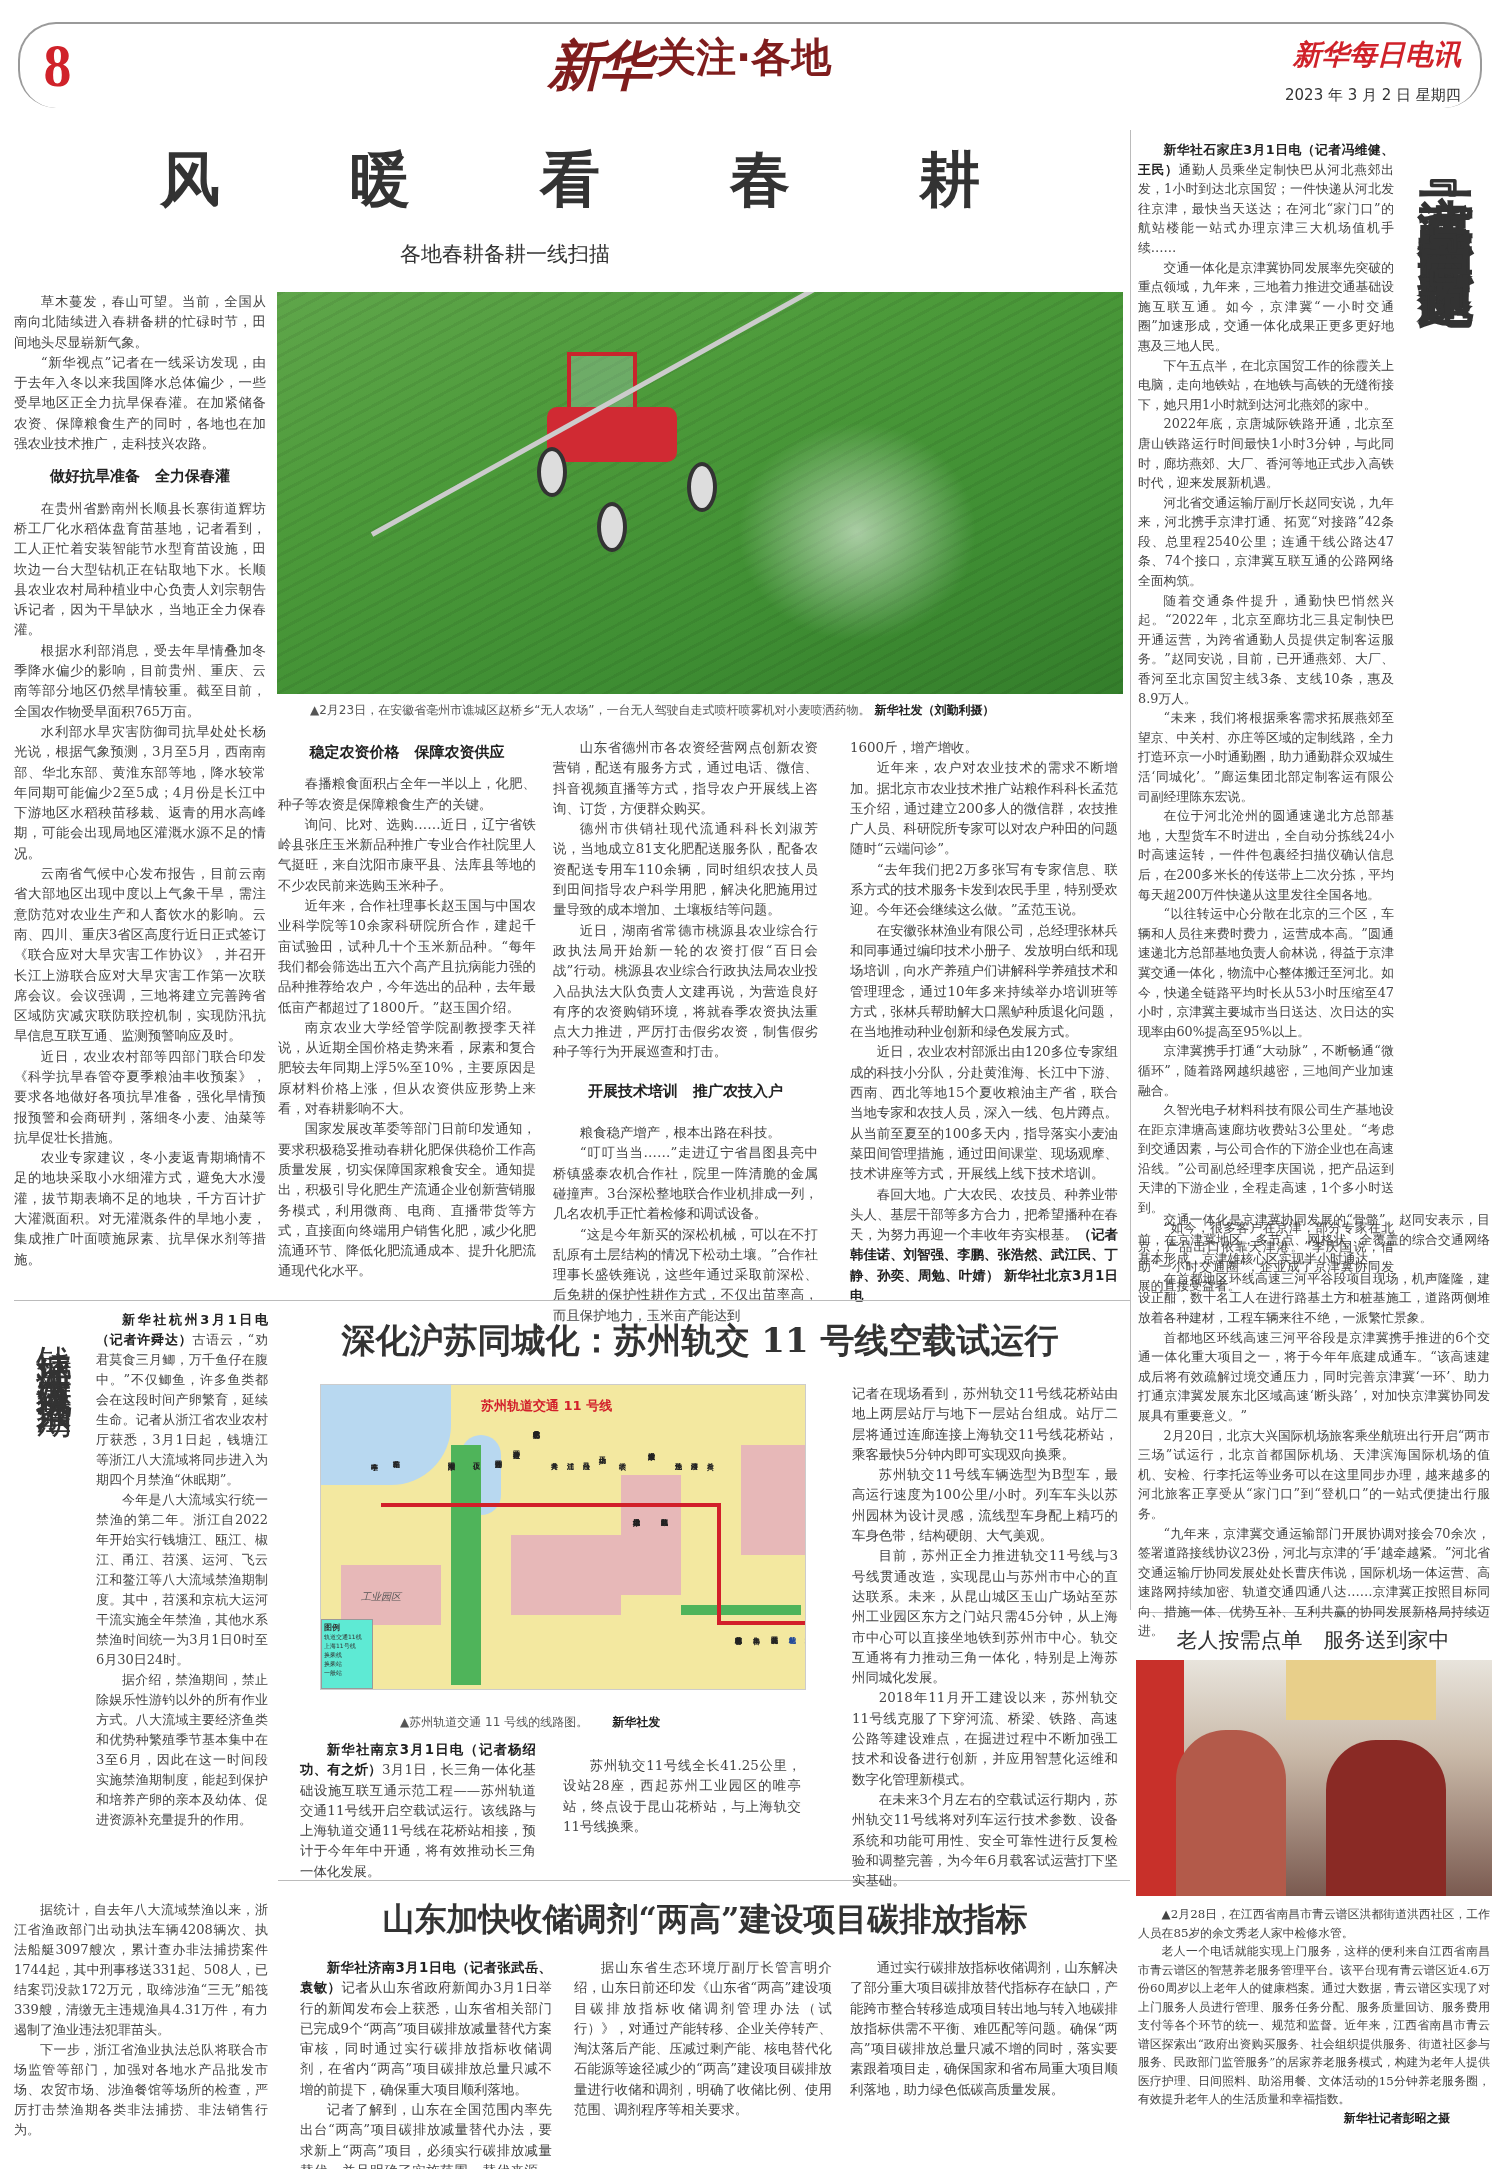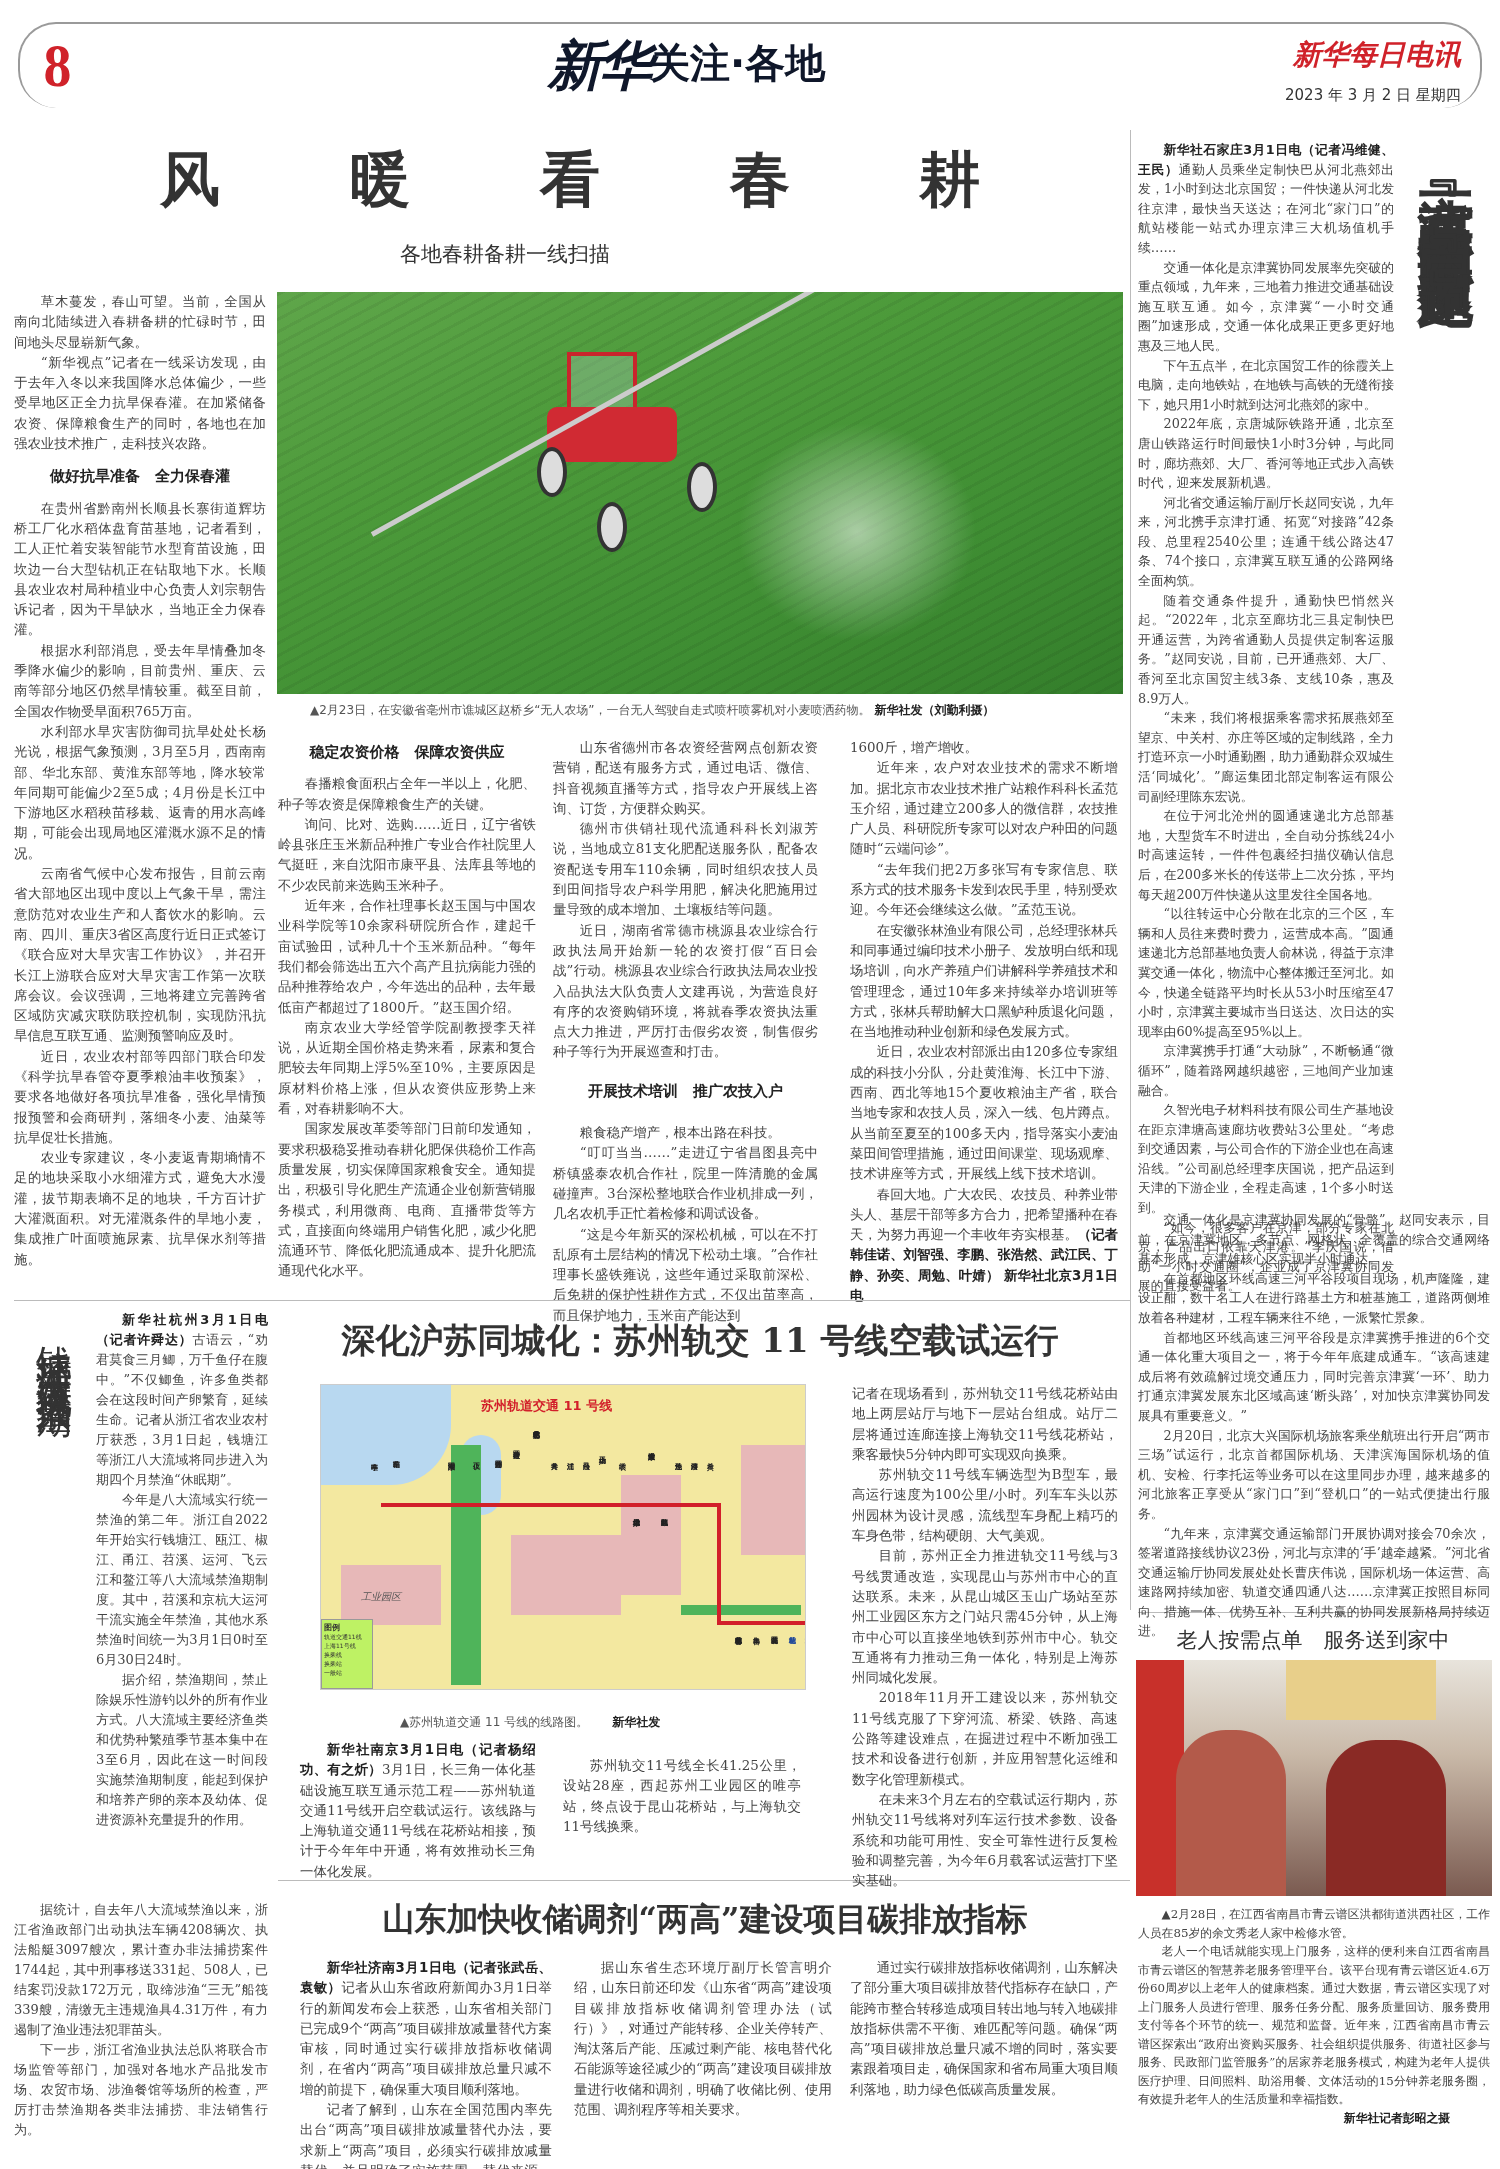--- a/index.html
+++ b/index.html
@@ -1,20 +1,20 @@
 <!DOCTYPE html>
 <html><head>
 <meta charset="utf-8">
 <style>
 *{box-sizing:border-box;margin:0;padding:0}
 body{width:1500px;height:2169px;background:#fff;font-family:"DejaVu Serif","Liberation Serif",serif;color:#333;position:relative;overflow:hidden}
 .abs{position:absolute}
 .masthead{left:18px;top:22px;width:1464px;height:86px;border:2px solid #9a9a9a;border-radius:38px;border-bottom:none}
 .pagenum{left:42px;top:30px;font-family:"Liberation Serif",serif;font-size:62px;font-weight:bold;color:#d0222a;transform:scaleX(.9)}
-.brand{left:548px;top:30px;color:#0f172a;display:flex;align-items:center;gap:2px}
+.brand{left:548px;top:30px;color:#7f1d1d;display:flex;align-items:flex-start;gap:8px}
 .brand .logo{font-family:"DejaVu Serif",serif;font-size:54px;font-weight:bold;font-style:italic;letter-spacing:-4px}
 .brand .section{font-family:"DejaVu Sans",sans-serif;font-size:40px;font-weight:bold;padding-bottom:6px}
 .edition{left:1285px;top:36px;text-align:right}
 .edition .name{color:#d0222a;font-size:28px;font-weight:bold;font-style:italic}
 .edition .date{font-family:"DejaVu Sans",sans-serif;font-size:15px;color:#333;margin-top:12px}
 .col{font-size:13.4px;line-height:20.3px;text-align:justify;color:#444}
 .col p{text-indent:2em}
 .col .lead{font-family:"DejaVu Sans",sans-serif;font-weight:bold;color:#222}
 .subhead{font-family:"DejaVu Sans",sans-serif;font-weight:bold;font-size:15px;color:#222;text-align:center;margin:12px 0}
 .bigtitle{left:160px;top:140px;width:820px;display:flex;justify-content:space-between;font-family:"DejaVu Serif",serif;font-size:60px;font-weight:bold;color:#333}
@@ -32,21 +32,21 @@
 .vtitle{writing-mode:vertical-rl;font-family:"DejaVu Serif",serif;font-weight:bold;color:#333;letter-spacing:4px}
 .divider{background:#bbb}
 .hdline{font-family:"DejaVu Serif",serif;font-weight:bold;color:#333;text-align:center}
 .map{left:320px;top:1384px;width:486px;height:306px;background:#f3e8a0;overflow:hidden;border:1px solid #ccc}
 .map .lake{position:absolute;left:0;top:0;width:130px;height:100px;background:#b8d8f0;border-radius:0 0 60px 0}
 .map .lake2{position:absolute;left:140px;top:50px;width:40px;height:80px;background:#b8d8f0;border-radius:20px}
 .map .zone{position:absolute;background:#e7b8b8}
 .map .green{position:absolute;background:#4fb45a}
 .map .route{position:absolute;height:4px;background:#d21f2a}
 .map .title{position:absolute;left:160px;top:12px;color:#d21f2a;font-family:"DejaVu Sans",sans-serif;font-weight:bold;font-size:13px}
-.map .legend{position:absolute;left:0;bottom:0;width:52px;height:70px;background:#bef264;border:1px solid #999;font-family:"DejaVu Sans",sans-serif;font-size:6px;padding:2px}
+.map .legend{position:absolute;left:0;bottom:0;width:52px;height:70px;background:#5eead4;border:1px solid #999;font-family:"DejaVu Sans",sans-serif;font-size:6px;padding:2px}
 .map .stn{position:absolute;font-family:"DejaVu Sans",sans-serif;font-size:7px;font-weight:bold;color:#222;writing-mode:vertical-rl}
 .photo2{left:1138px;top:1622px;width:360px;height:273px;background:linear-gradient(180deg,#e8e4dc 0%,#c9b9a8 40%,#7a5a50 100%);overflow:hidden}
 </style>
 </head>
 <body>
 
 <div class="abs masthead"></div>
 <div class="abs pagenum">8</div>
 <div class="abs brand">
   <span class="logo">新华</span>

